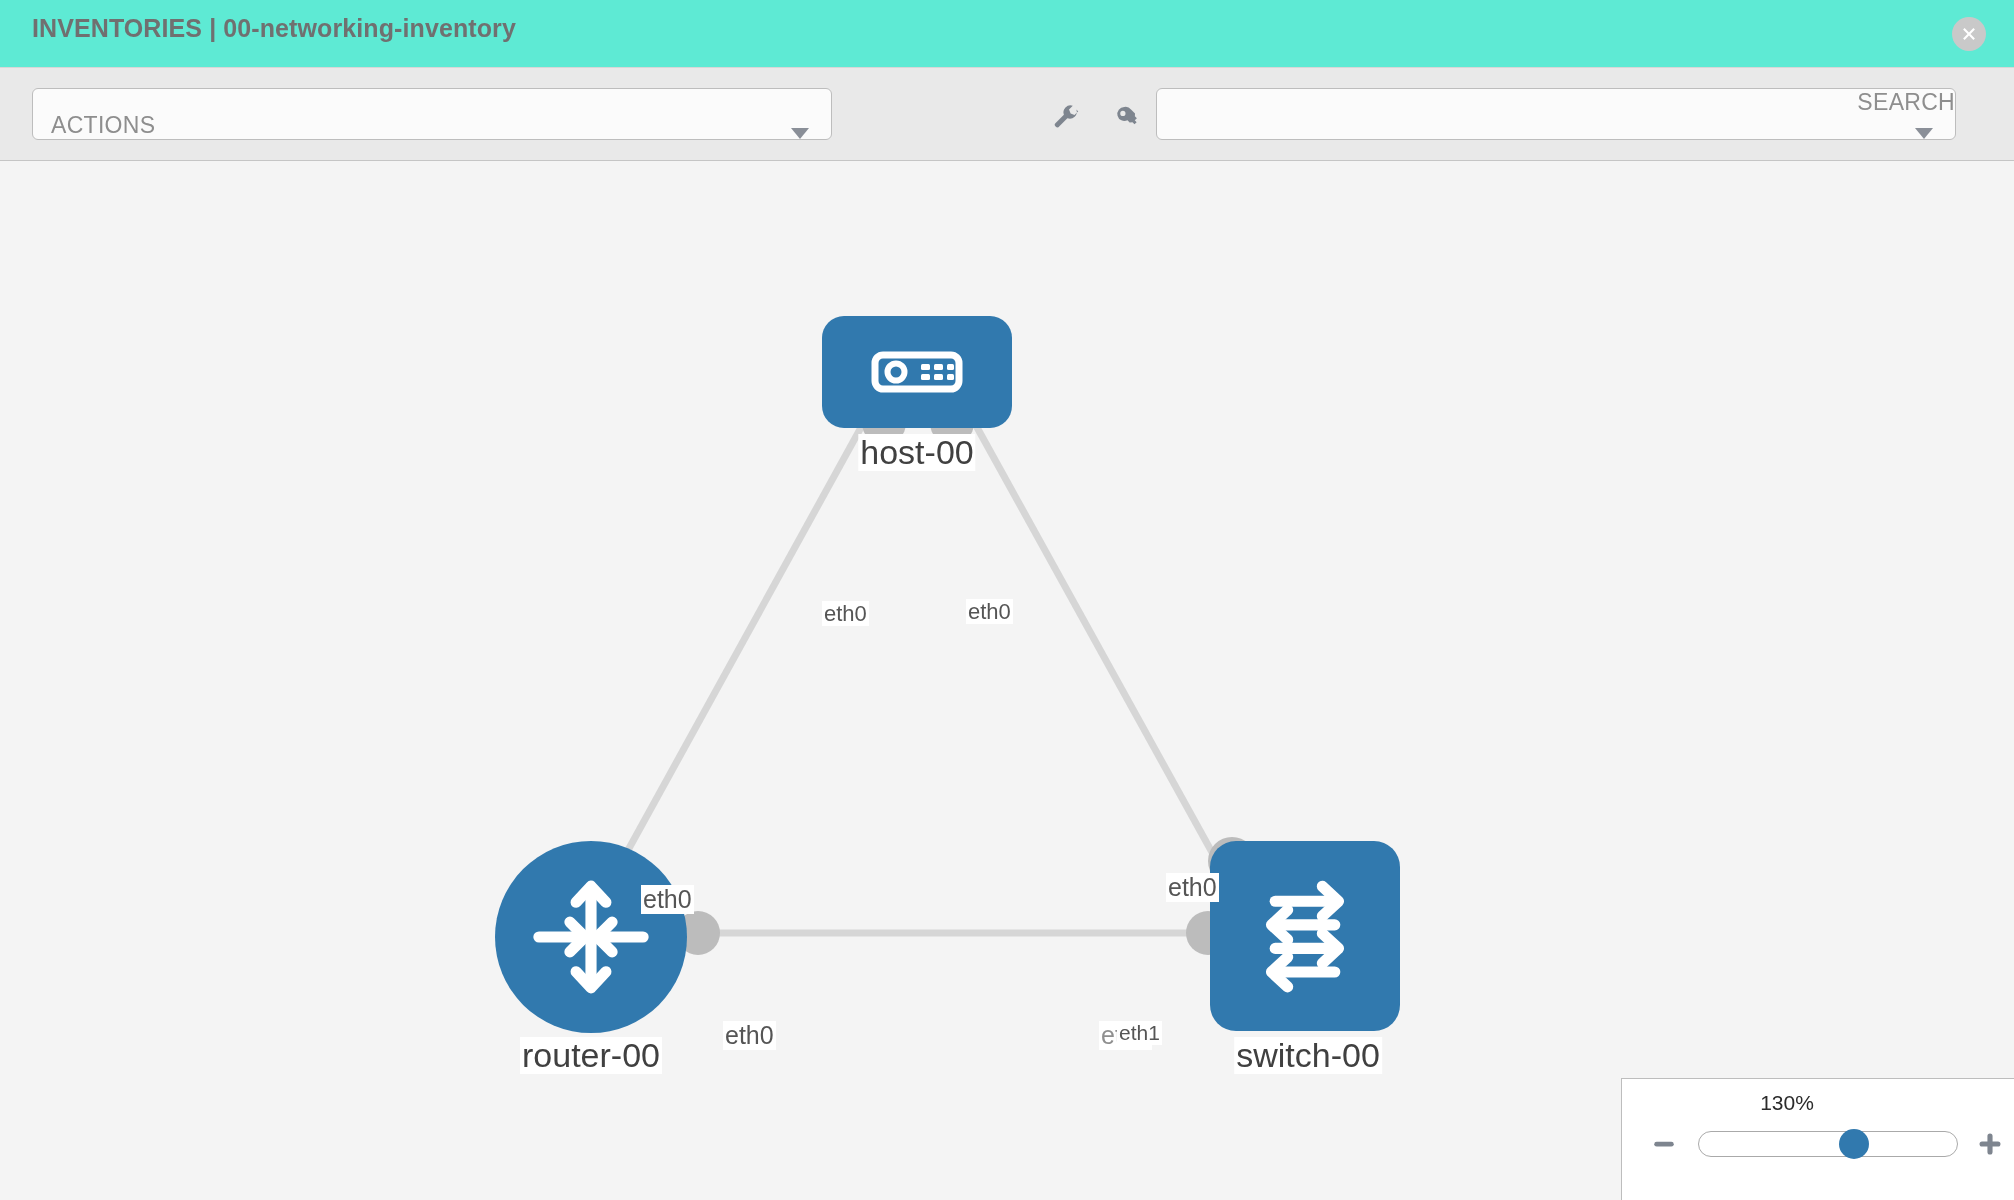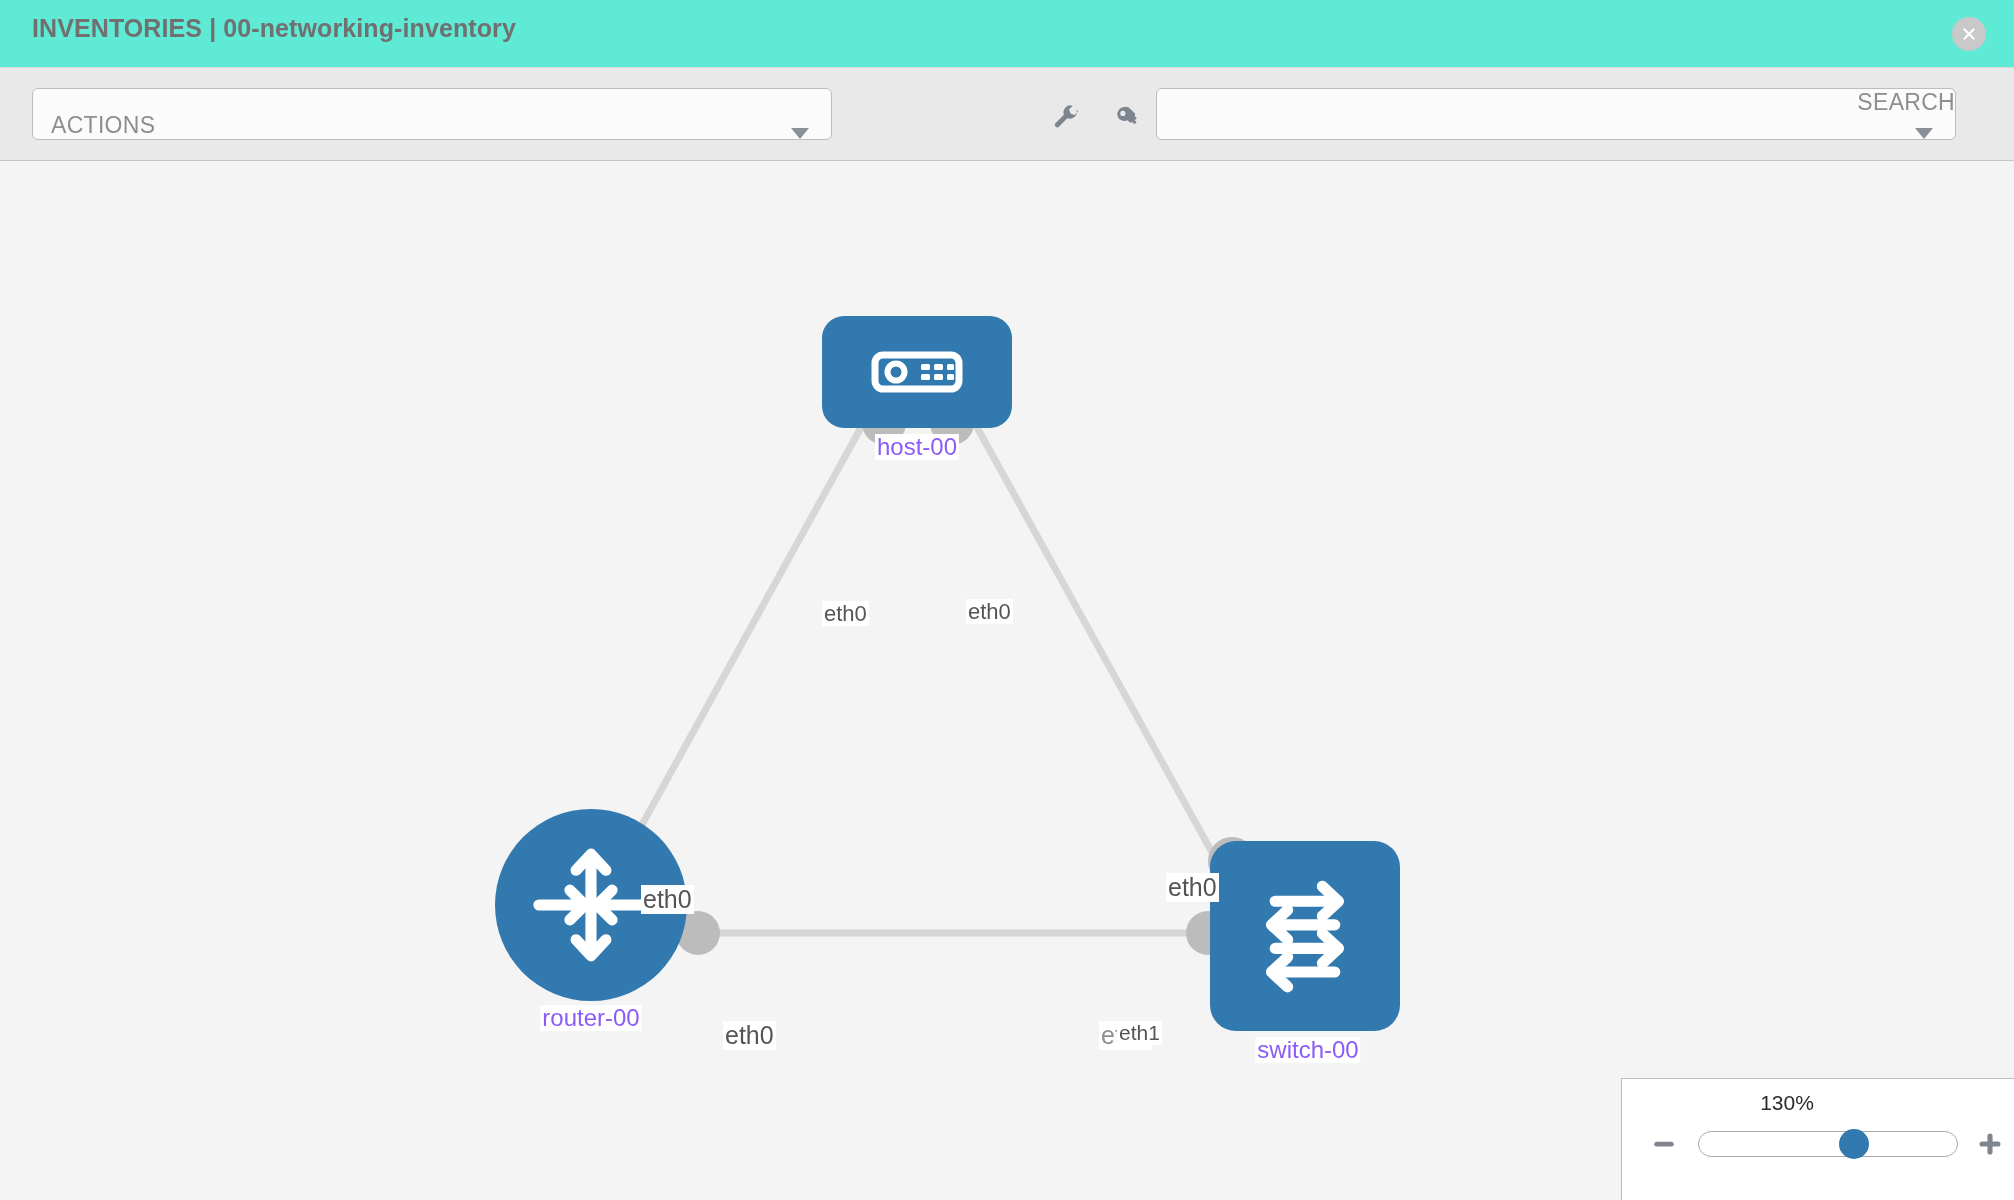--- a/index.html
+++ b/index.html
@@ -111,34 +111,34 @@
     background: #3179ae;
     display: flex;
     align-items: center;
     justify-content: center;
   }
   .node-label {
     position: absolute;
     left: 50%;
     transform: translateX(-50%);
     background: #ffffff;
-    color: #8b5cf6;
-    font-size: 24px;
+    color: #404040;
+    font-size: 34px;
     white-space: nowrap;
     padding: 0 2px;
     line-height: 1.1;
   }
 
   
   #node-host { left: 822px; top: 155px; width: 190px; height: 112px; }
   #node-host .node-shape { width: 190px; height: 112px; border-radius: 22px; }
   #node-host .node-label { top: 118px; }
 
   
-  #node-router { left: 495px; top: 648px; width: 192px; height: 192px; }
+  #node-router { left: 495px; top: 680px; width: 192px; height: 192px; }
   #node-router .node-shape { width: 192px; height: 192px; border-radius: 50%; }
   #node-router .node-label { top: 196px; }
 
   
   #node-switch { left: 1210px; top: 680px; width: 196px; height: 190px; }
   #node-switch .node-shape { width: 190px; height: 190px; border-radius: 26px; }
   #node-switch .node-label { top: 196px; }
 
   
   .edge-label {

